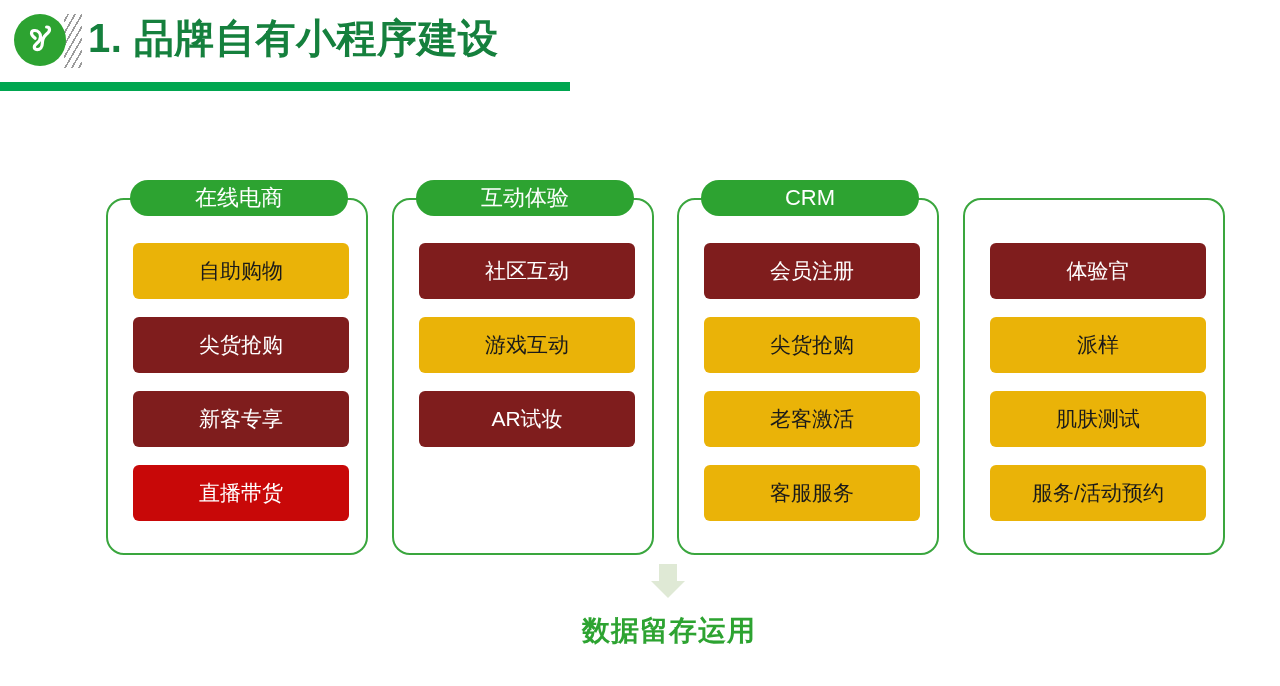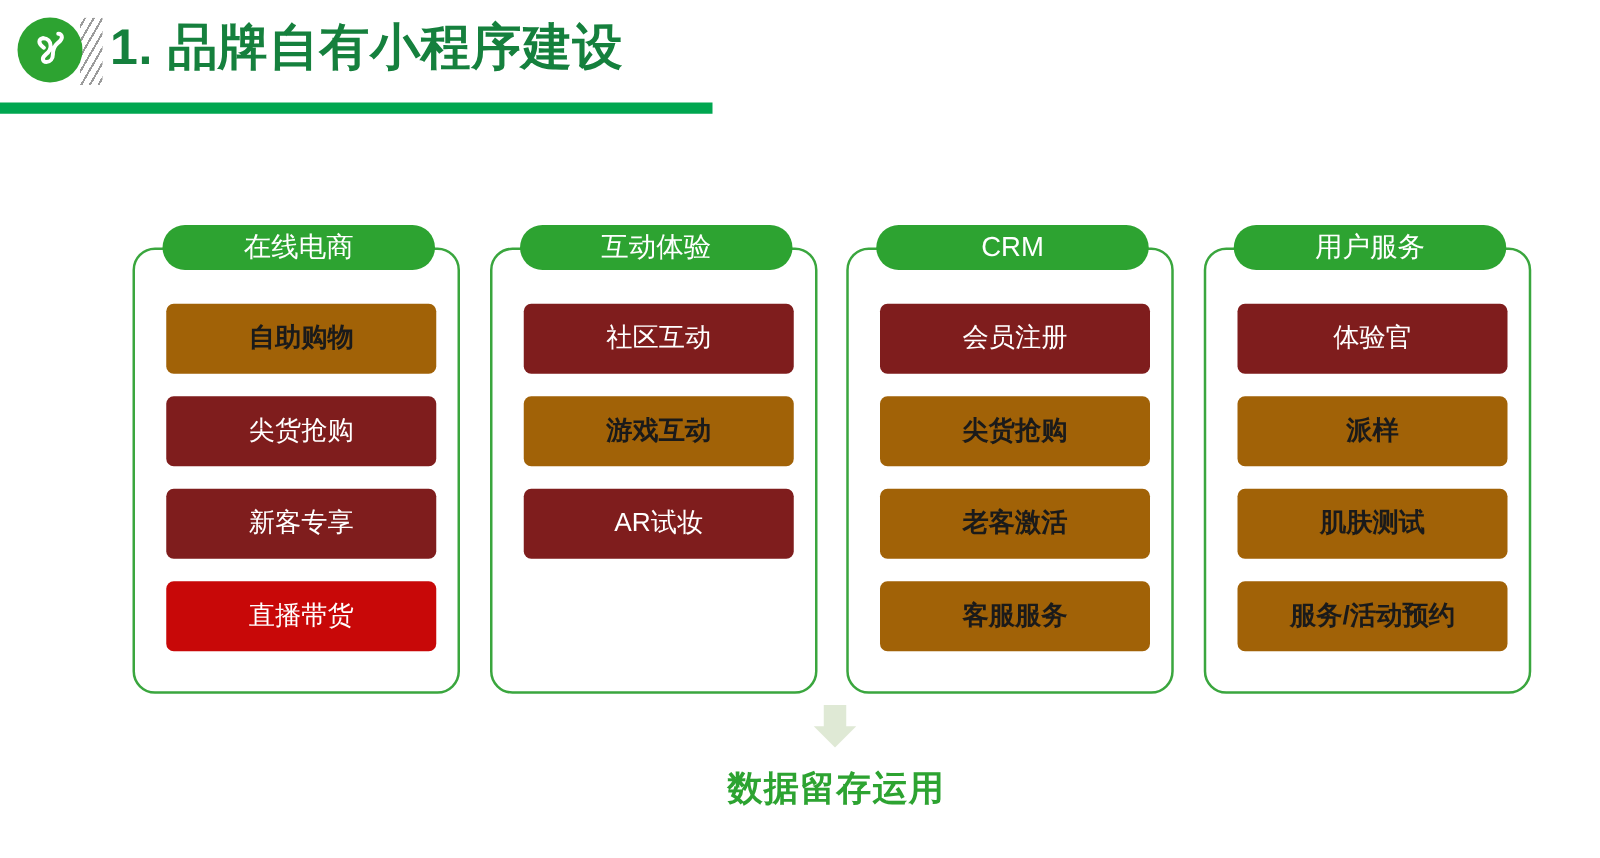--- a/index.html
+++ b/index.html
@@ -118,23 +118,22 @@
     height: 56px;
     border-radius: 6px;
     margin-bottom: 18px;
     font-size: 21px;
     line-height: 56px;
     text-align: center;
     white-space: nowrap;
     box-sizing: border-box;
   }
   .item.light {
-    background: #a16207;
+    background: #eab308;
     color: #1a1a1a;
-    font-weight: bold;
   }
   .item.green {
     background: #7f1d1d;
     color: #ffffff;
   }
   .item.red {
     background: #c80808;
     color: #ffffff;
   }
 
@@ -222,21 +221,20 @@
     <div class="items">
       <div class="item green">会员注册</div>
       <div class="item light">尖货抢购</div>
       <div class="item light">老客激活</div>
       <div class="item light">客服服务</div>
     </div>
   </div>
 
   <div class="column col-3">
     <div class="card-frame"></div>
-    <div class="pill">用户服务</div>
     <div class="items">
       <div class="item green">体验官</div>
       <div class="item light">派样</div>
       <div class="item light">肌肤测试</div>
       <div class="item light">服务/活动预约</div>
     </div>
   </div>
 
 </div>
 

